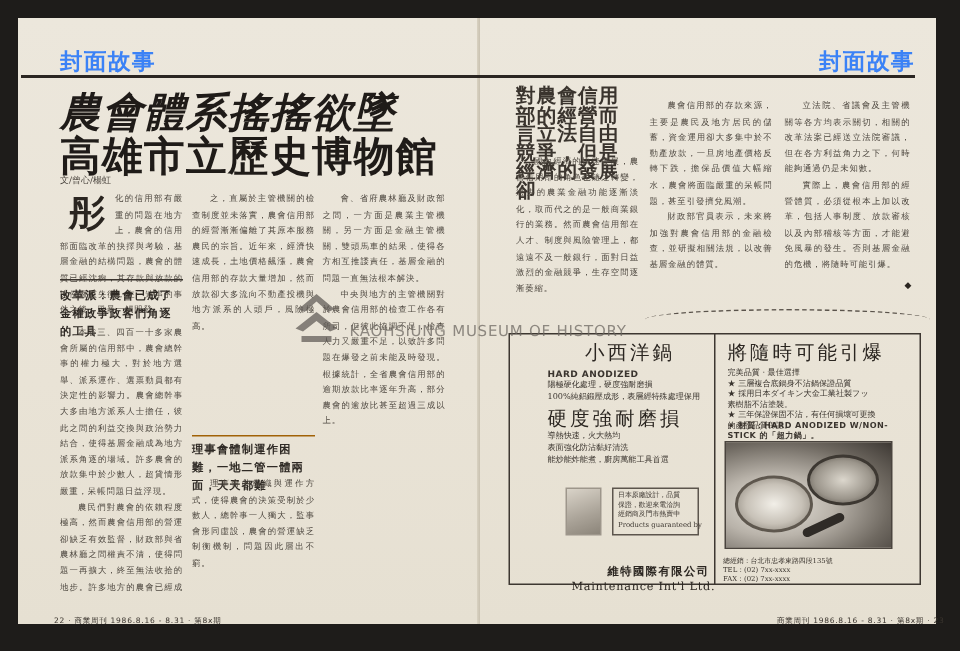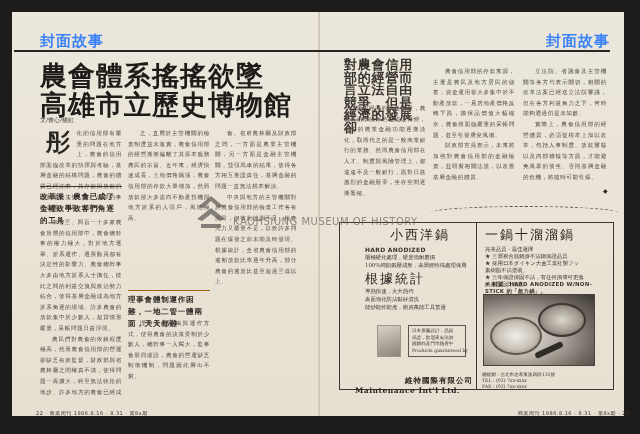--- a/index.html
+++ b/index.html
@@ -57,21 +57,21 @@
   }
   .pan1 { position: absolute; left: 6px; top: 22px; width: 52px; height: 38px; border-radius: 50%;
     background: radial-gradient(ellipse, #f2efe8 0%, #c7c1b7 55%, #7e776d 100%); border: 2px solid #5e574e; }
   .pan2 { position: absolute; left: 54px; top: 8px; width: 48px; height: 34px; border-radius: 50%;
     background: radial-gradient(ellipse, #dcd7cd 0%, #9b958b 60%, #4a443d 100%); border: 2px solid #3d3832; }
   .handle { position: absolute; left: 50px; top: 52px; width: 30px; height: 6px; background: #2f2b27; transform: rotate(-25deg); border-radius: 3px; }
   .ad-small-img { position: absolute; left: 377px; top: 325px; width: 24px; height: 32px; background: linear-gradient(160deg, #d9d3c8, #a9a297 60%, #8c857a); border: 1px solid #9d968b; }
   .ad-small-box { position: absolute; left: 408px; top: 325px; width: 58px; height: 32px; border: 1px solid #5c554d; padding: 2px 3px; }
   .ad-small-box .ad-line { position: static; font-size: 4.6px; line-height: 6.5px; }
   .company-cn { position: absolute; left: 365px; top: 376px; font-size: 7.5px; font-weight: bold; color: #2b2621; letter-spacing: 1px; padding-left: 40px; }
-  .company-en { position: absolute; left: 355px; top: 386px; font-size: 7.5px; font-weight: bold; color: #2b2621; letter-spacing: 0.5px; }
+  .company-en { position: absolute; left: 381px; top: 386px; font-size: 7.5px; font-weight: normal; color: #2b2621; letter-spacing: 0.5px; }
 
   .dashed-arc { position: absolute; left: 430px; top: 206px; width: 190px; height: 14px; border-top: 1px dashed #5a534b; border-radius: 50% 50% 0 0; }
 
   .watermark { position: absolute; left: 195px; top: 192px; width: 260px; height: 40px; pointer-events: none; opacity: 0.72; }
   .wm-logo { position: absolute; left: 0; top: 2px; width: 32px; height: 36px; }
   .wm-cn { position: absolute; left: 38px; top: 0px; font-family: "DejaVu Sans", sans-serif; font-weight: bold; font-size: 20px; color: #5f5a55; letter-spacing: 2px; }
   .wm-en { position: absolute; left: 38px; top: 24px; font-family: "DejaVu Sans", sans-serif; font-size: 10px; color: #6a655f; letter-spacing: 0.5px; white-space: nowrap; }
 
   .end-mark { position: absolute; left: 603px; top: 187px; font-size: 6px; color: #2a2520; }
   .hr-dark { position: absolute; height: 1px; background: #3a342e; }
@@ -81,21 +81,21 @@
 
 <div class="scan"></div>
 
 <div class="page left"></div>
 <div class="gutter"></div>
 <div class="page right"></div>
 
 <div class="section-tag" style="left:40px; top:32px;">封面故事</div>
 <div class="rule-top" style="left:14px; top:50px; width:306px;"></div>
 
-<div class="headline" style="top:60px;">農會體系搖搖欲墜</div>
+<div class="headline" style="top:60px;font-style:italic;">農會體系搖搖欲墜</div>
 <div class="headline" style="top:89px;">高雄市立歷史博物館</div>
 <div class="byline">文/曾心/楊虹</div>
 
 <div class="col" style="left:40px; top:128px; width:82px; height:90px;">
   <span class="dropcap">彤</span>
   <span>化的信用部有嚴重的問題在地方上，農會的信用部面臨改革的抉擇與考驗，基層金融的結構問題，農會的體質已經沈痾，其存款與放款的比例嚴重失衡，在一連串的事件之後，風暴一觸即發。</span>
 </div>
 <div class="hr-dark" style="left:40px; top:186px; width:82px;"></div>
 <div class="subhead" style="left:40px; top:188px; width:82px; border-top:none;">改革派：農會已成了金權政爭政客們角逐的工具</div>
 
@@ -141,37 +141,37 @@
 <div class="dashed-arc"></div>
 
 <div class="ad-box"></div>
 <div class="ad-divider"></div>
 
 <div class="ad-title" style="left:365px; top:226px;margin-left:25px;">小西洋鍋</div>
 <div class="ad-line ad-en" style="left:365px; top:245px;">HARD ANODIZED</div>
 <div class="ad-line" style="left:365px; top:253px;">陽極硬化處理，硬度強耐磨損</div>
 <div class="ad-line" style="left:365px; top:261px;">100%純鋁鍛壓成形，表層經特殊處理保用</div>
 
-<div class="ad-title" style="left:365px; top:270px;">根據統計</div>
+<div class="ad-title" style="left:365px; top:270px;">硬度強耐磨損</div>
 <div class="ad-line" style="left:365px; top:287px;">導熱快速，火大熱均</div>
 <div class="ad-line" style="left:365px; top:295px;">表面強化防沾黏好清洗</div>
 <div class="ad-line" style="left:365px; top:303px;">能炒能炸能煮，廚房萬能工具首選</div>
 
 <div class="ad-small-img"></div>
 <div class="ad-small-box">
   <div class="ad-line">日本原廠設計，品質</div>
   <div class="ad-line">保證，歡迎來電洽詢</div>
   <div class="ad-line">經銷商及門市熱賣中</div>
   <div class="ad-line">Products guaranteed by</div>
 </div>
 
 <div class="company-cn">維特國際有限公司</div>
 <div class="company-en">Maintenance Int'l Ltd.</div>
 
-<div class="ad-title" style="left:485px; top:226px;">一鍋十溜溜鍋</div>
+<div class="ad-title" style="left:485px; top:226px;">將隨時可能引爆</div>
 <div class="ad-line" style="left:485px; top:245px;">完美品質 · 最佳選擇</div>
 <div class="ad-line" style="left:485px; top:252px;">★ 三層複合底鍋身不沾鍋保證品質</div>
 <div class="ad-line" style="left:485px; top:259px;">★ 採用日本ダイキン大金工業社製フッ</div>
 <div class="ad-line" style="left:485px; top:266px;">  素樹脂不沾塗裝。</div>
 <div class="ad-line" style="left:485px; top:273px;">★ 三年保證保固不沾，有任何損壞可更換</div>
 <div class="ad-line" style="left:485px; top:280px;">  的產品品質保證。</div>
 <div class="ad-line ad-en" style="left:485px; top:280px; font-size:5.4px;">★ 材質：HARD ANODIZED W/NON-</div>
 <div class="ad-line ad-en" style="left:485px; top:287px; font-size:5.4px;">  STICK 的「超力鍋」。</div>
 
 <div class="ad-photo">

